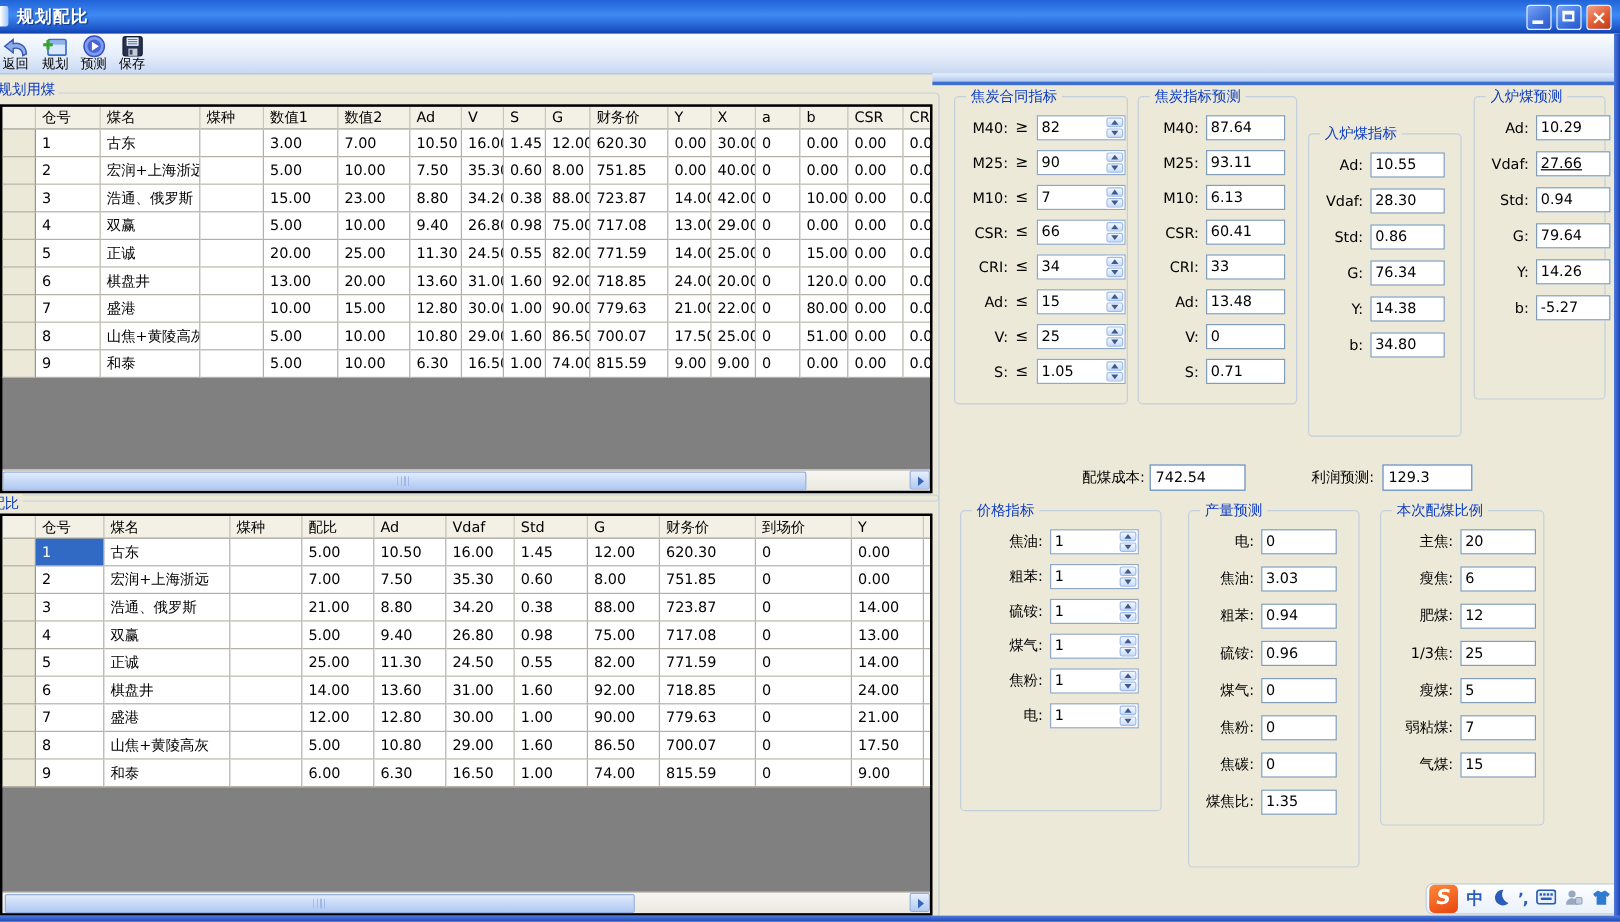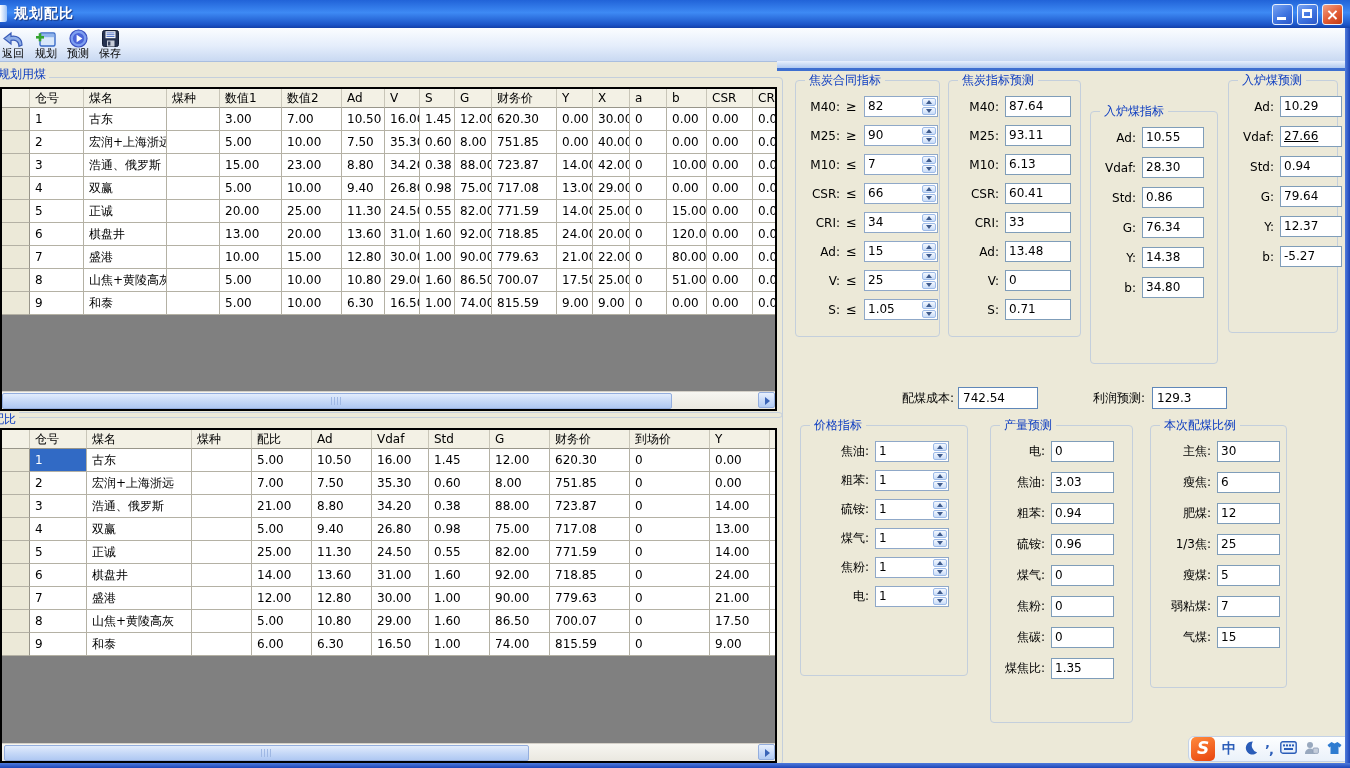--- a/index.html
+++ b/index.html
@@ -715,21 +715,21 @@
         <div class="frow">
           <div class="flabel">Std:</div>
           <div class="finput"><div style="display: inline;">0.94</div></div>
         </div>
         <div class="frow">
           <div class="flabel">G:</div>
           <div class="finput"><div style="display: inline;">79.64</div></div>
         </div>
         <div class="frow">
           <div class="flabel">Y:</div>
-          <div class="finput"><div style="display: inline;">12.37</div></div>
+          <div class="finput"><div style="display: inline;">14.26</div></div>
         </div>
         <div class="frow">
           <div class="flabel">b:</div>
           <div class="finput"><div style="display: inline;">-5.27</div></div>
         </div>
       </div>
   </div>
   <div id="panel-price-index" class="groupbox">
     <span class="gb-title">价格指标</span>
     <div class="gb-body">
@@ -812,21 +812,21 @@
           <div class="flabel">煤焦比:</div>
           <div class="finput"><div style="display: inline;">1.35</div></div>
         </div>
       </div>
   </div>
   <div id="panel-blend-ratio" class="groupbox">
     <span class="gb-title">本次配煤比例</span>
     <div class="gb-body">
         <div class="frow">
           <div class="flabel">主焦:</div>
-          <div class="finput"><div style="display: inline;">30</div></div>
+          <div class="finput"><div style="display: inline;">20</div></div>
         </div>
         <div class="frow">
           <div class="flabel">瘦焦:</div>
           <div class="finput"><div style="display: inline;">6</div></div>
         </div>
         <div class="frow">
           <div class="flabel">肥煤:</div>
           <div class="finput"><div style="display: inline;">12</div></div>
         </div>
         <div class="frow">

